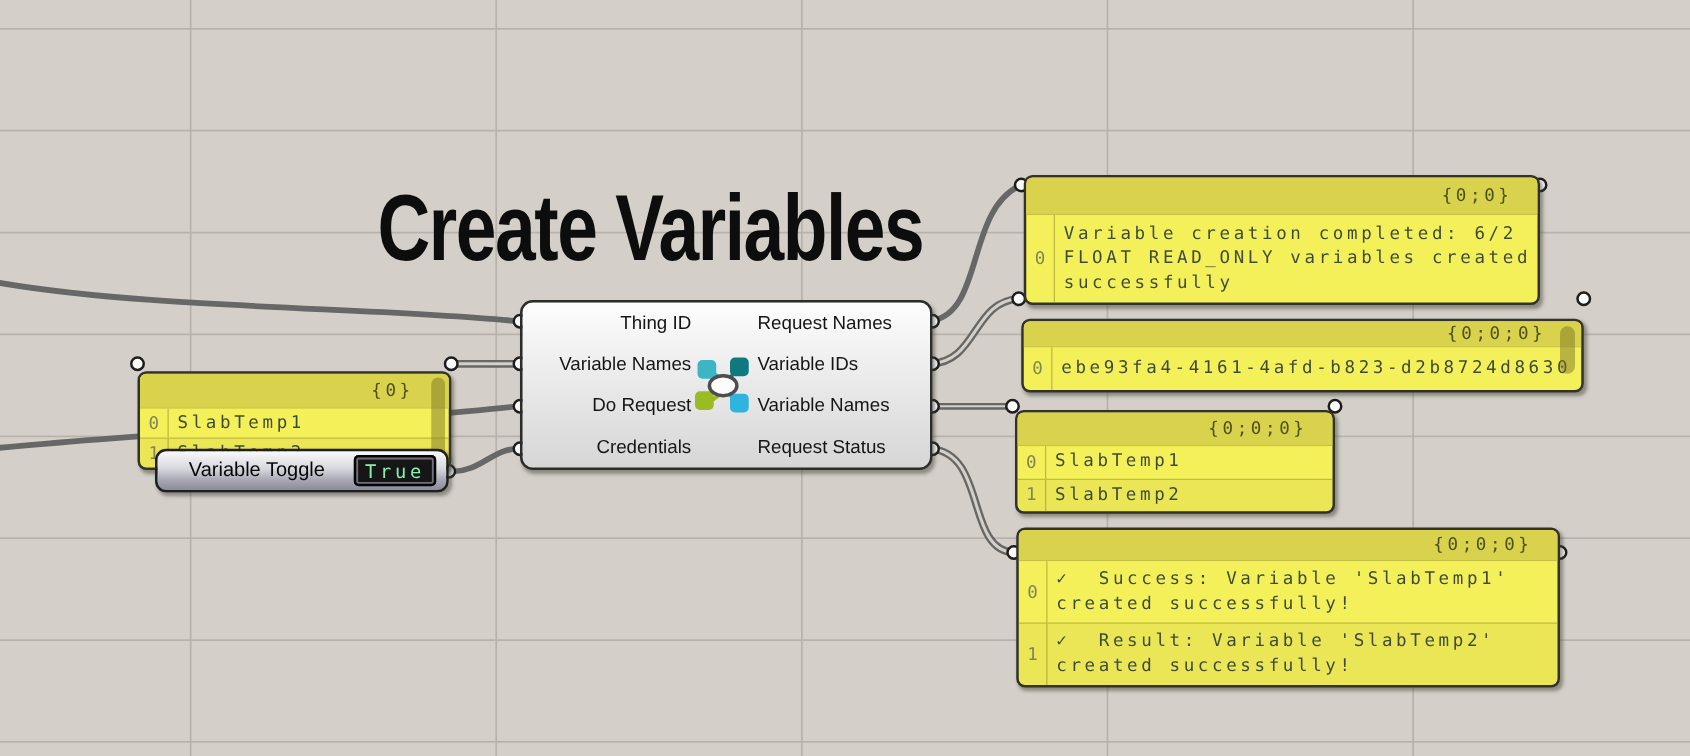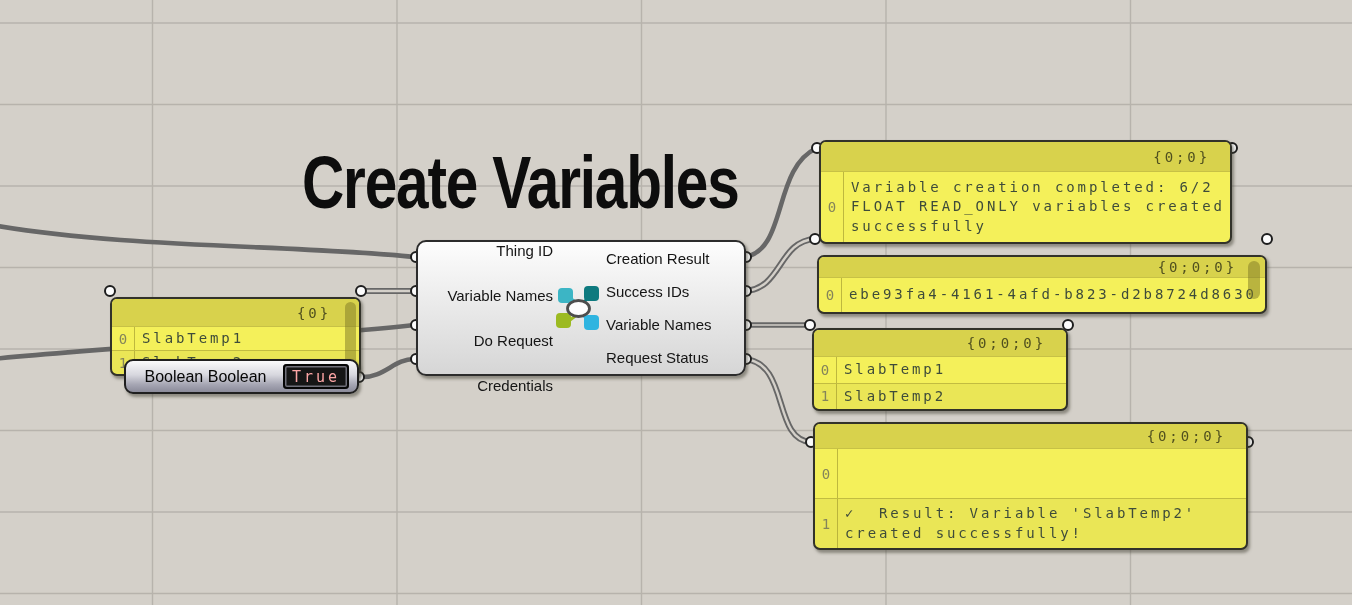--- a/index.html
+++ b/index.html
@@ -44,40 +44,40 @@
     position:absolute;border-radius:6px;background:rgba(125,119,36,0.5);z-index:4;
   }
   
   .component{
     position:absolute;left:416px;top:240px;width:330px;height:136px;z-index:3;
     background:linear-gradient(#fdfdfd,#efefef 35%,#d6d6d6);
     border:2px solid #2c2c2c;border-radius:10px;box-sizing:border-box;
     box-shadow:2px 2.5px 3px rgba(70,68,55,0.5);
   }
   .io-col{position:absolute;top:0;height:132px;display:flex;flex-direction:column;}
-  .io-col.inputs{left:0;width:135px;gap:28px;}
+  .io-col.inputs{left:0;width:135px;}
   .io-col.outputs{left:188px;width:142px;}
   .io-row{flex:1;display:flex;align-items:center;font-size:15px;color:#151515;}
   .io-col.inputs .io-row{justify-content:flex-end;text-align:right;}
   .comp-icon{position:absolute;left:138px;top:42px;}
   
   .toggle{
     position:absolute;left:124px;top:359px;width:235px;height:35px;z-index:3;
     background:linear-gradient(#fafafb,#d7d7de 45%,#a7a7b4 75%,#8b8b9a);
     border:2px solid #1f1f1f;border-radius:9px;box-sizing:border-box;
     box-shadow:2px 2.5px 3px rgba(70,68,55,0.5);
     display:flex;align-items:center;
   }
   .toggle-label{flex:1;text-align:center;font-size:16px;color:#060606;padding-right:72px;}
   .toggle-value{
     position:absolute;right:8px;top:3px;width:66px;height:25px;
     background:#161616;border-radius:4px;
     box-shadow:inset 0 0 0 2px #050505, inset 0 0 0 3.5px #70707a;
     display:flex;align-items:center;justify-content:center;
-    font-family:"DejaVu Sans Mono",monospace;font-size:15px;letter-spacing:3px;color:#fca5a5;
+    font-family:"DejaVu Sans Mono",monospace;font-size:15px;letter-spacing:3px;color:#86efac;
   }
   
   .scribble{
     position:absolute;left:302px;top:145px;z-index:3;
     font-size:75px;font-weight:700;letter-spacing:-1.5px;line-height:1;color:#0d0d0d;
     transform:scaleX(0.78);transform-origin:left top;white-space:nowrap;
   }
 </style>
 </head>
 <body>
@@ -147,21 +147,21 @@
       </div>
       <div class="panel-row">
         <div class="row-index">1</div>
         <div class="row-text">SlabTemp2</div>
       </div>
     </div>
     <div class="panel-scrollbar" style="right:3px;top:3px;width:11px;height:66px"></div>
   </div>
 
   <div class="toggle">
-    <div class="toggle-label">Boolean Boolean</div>
+    <div class="toggle-label">Variable Toggle</div>
     <div class="toggle-value">True</div>
   </div>
 
   <div class="component">
     <div class="io-col inputs">
       <div class="io-row">Thing ID</div>
       <div class="io-row">Variable Names</div>
       <div class="io-row">Do Request</div>
       <div class="io-row">Credentials</div>
     </div>
@@ -172,22 +172,22 @@
         <line x1="14" y1="36" x2="22" y2="30" stroke="#9cba21" stroke-width="3"></line>
         <line x1="34" y1="38" x2="26" y2="30" stroke="#2fb4e0" stroke-width="3"></line>
         <rect x="2" y="4" width="15" height="15" rx="4" fill="#3cb5c5"></rect>
         <rect x="28" y="2" width="15" height="15" rx="4" fill="#0e7a7f"></rect>
         <rect x="0" y="29" width="15" height="15" rx="4" fill="#9cba21"></rect>
         <rect x="28" y="31" width="15" height="15" rx="4" fill="#2fb4e0"></rect>
         <ellipse cx="22.5" cy="24.5" rx="11" ry="8" fill="#fdfdfd" stroke="#4d4d4d" stroke-width="2.8"></ellipse>
       </svg>
     </div>
     <div class="io-col outputs">
-      <div class="io-row">Creation Result</div>
-      <div class="io-row">Success IDs</div>
+      <div class="io-row">Request Names</div>
+      <div class="io-row">Variable IDs</div>
       <div class="io-row">Variable Names</div>
       <div class="io-row">Request Status</div>
     </div>
   </div>
 
   <div class="panel" style="left:819px;top:96px;width:413px;height:104px">
     <div class="panel-header" style="height:30px">{0;0}</div>
     <div class="panel-rows" style="top:30px">
       <div class="panel-row">
         <div class="row-index">0</div>
@@ -219,20 +219,21 @@
         <div class="row-text">SlabTemp2</div>
       </div>
     </div>
   </div>
 
   <div class="panel" style="left:813px;top:378px;width:435px;height:128px">
     <div class="panel-header" style="height:25px">{0;0;0}</div>
     <div class="panel-rows" style="top:25px">
       <div class="panel-row">
         <div class="row-index">0</div>
+        <div class="row-text" style="width:400px">✓  Success: Variable 'SlabTemp1' created successfully!</div>
       </div>
       <div class="panel-row">
         <div class="row-index">1</div>
         <div class="row-text" style="width:400px">✓  Result: Variable 'SlabTemp2' created successfully!</div>
       </div>
     </div>
   </div>
 
 </div>
 

